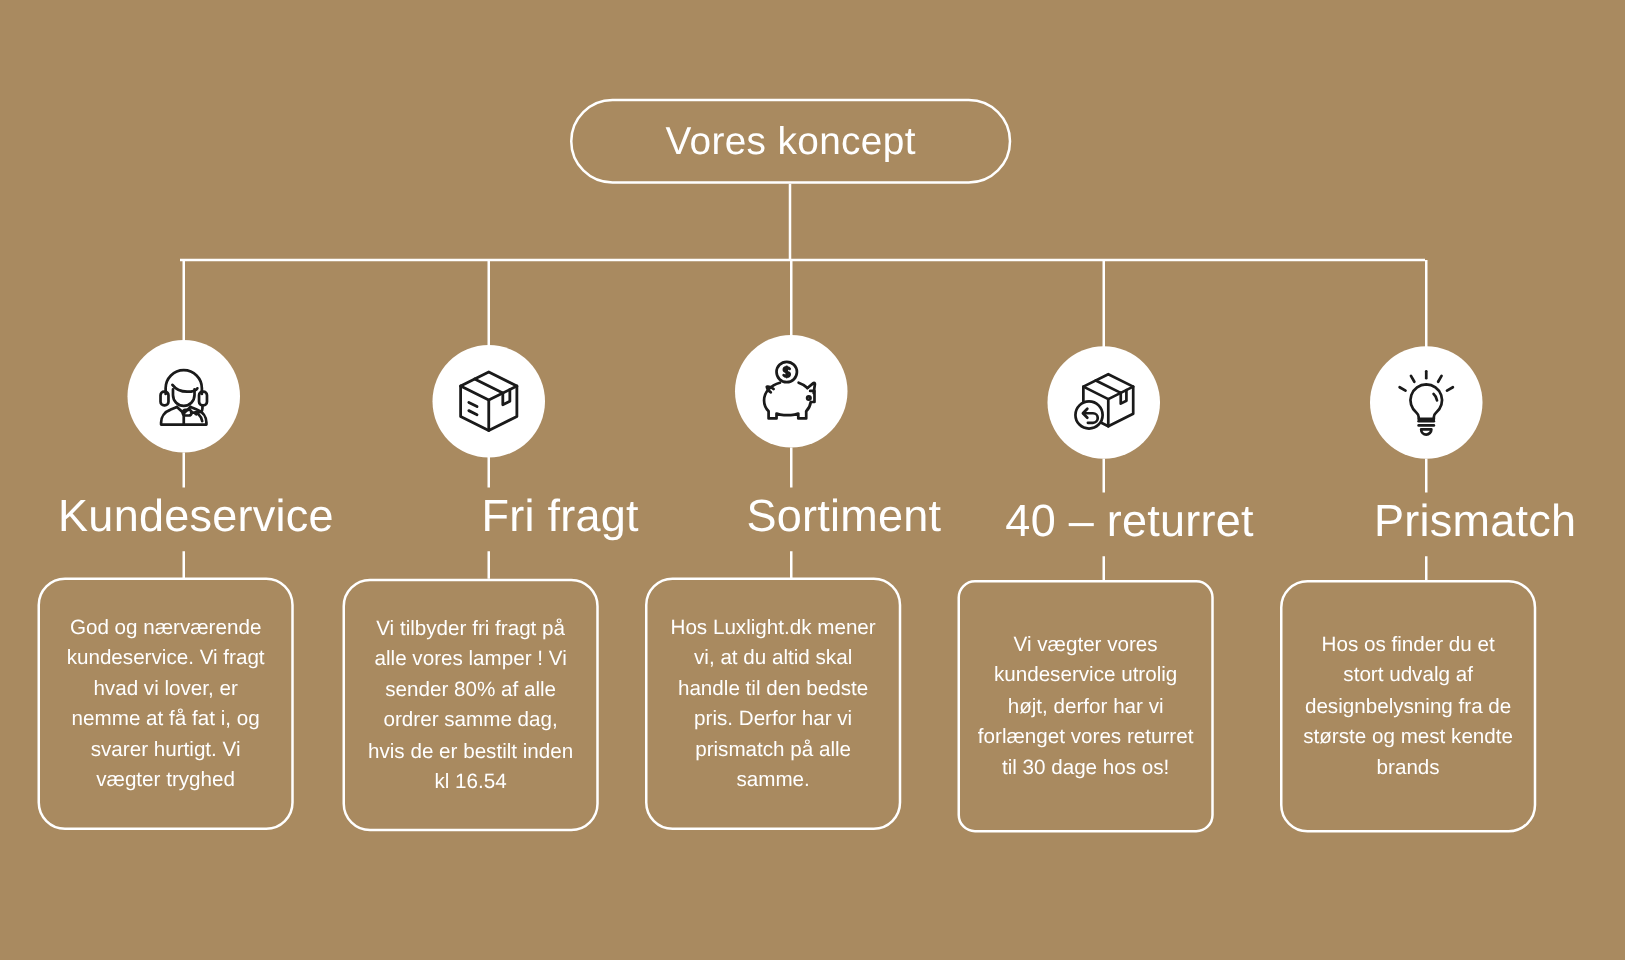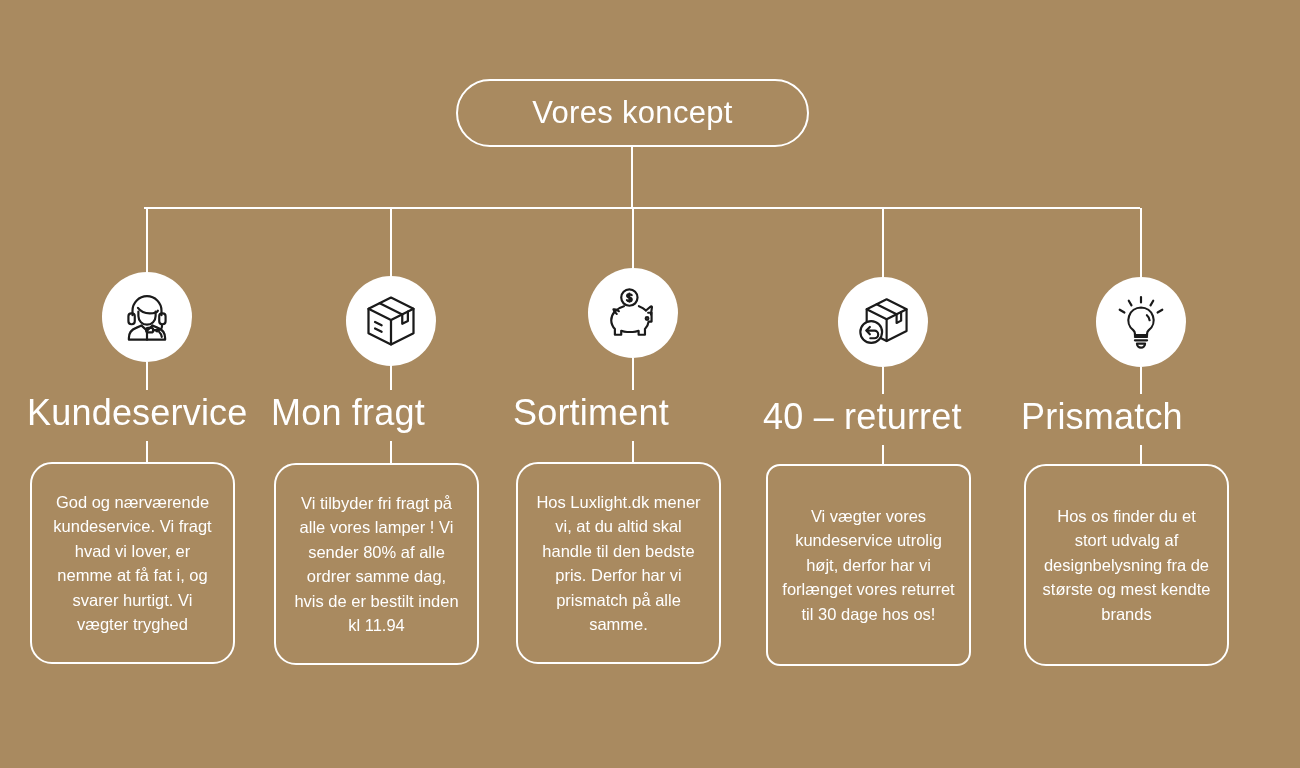--- a/index.html
+++ b/index.html
@@ -96,21 +96,21 @@
     width: 2px;
     height: 28px;
     background: #ffffff;
   }
 
   .heading {
     position: absolute;
     top: 392px;
     left: 0;
     width: 240px;
-    text-align: left;
+    text-align: right;
     color: #ffffff;
     font-size: 36px;
     font-weight: 300;
     letter-spacing: 0.2px;
     white-space: nowrap;
   }
 
   
   .stem-low {
     position: absolute;
@@ -214,24 +214,24 @@
         <path d="M32 7 8 19v26l24 12 24-12V19L32 7z"></path>
         <path d="M8 19l24 12 24-12"></path>
         <path d="M32 31v26"></path>
         <path d="M20 13l24 12"></path>
         <path d="M44 25v10l6-3V22"></path>
         <path d="M15 33l7 3.5"></path>
         <path d="M15 40l7 3.5"></path>
       </svg>
     </div>
     <div class="stem-mid"></div>
-    <div class="heading">Mon fragt</div>
-    <div class="stem-low"></div>
-    <div class="card">
-      <div class="card-text">Vi tilbyder fri fragt på alle vores lamper ! Vi sender 80% af alle ordrer samme dag, hvis de er bestilt inden kl 11.94</div>
+    <div class="heading">Fri fragt</div>
+    <div class="stem-low"></div>
+    <div class="card">
+      <div class="card-text">Vi tilbyder fri fragt på alle vores lamper ! Vi sender 80% af alle ordrer samme dag, hvis de er bestilt inden kl 16.54</div>
     </div>
   </div>
 
   <div class="column" id="col-2">
     <div class="drop"></div>
     <div class="icon-circle">
       <svg width="58" height="58" viewBox="0 0 64 64" fill="none" stroke="#1a1a1a" stroke-width="2.4" stroke-linecap="round" stroke-linejoin="round">
         <circle cx="28" cy="15" r="9"></circle>
         <path d="M28 10.5v9M30.6 12.2c-.6-.8-1.6-1.2-2.6-1.2-1.4 0-2.5.8-2.5 2s1.1 1.7 2.5 2 2.6.8 2.6 2-1.2 2-2.6 2c-1.1 0-2.1-.4-2.7-1.2"></path>
         <path d="M22 24.5c-8.2 2.1-14 8.3-14 15.6 0 3.7 1.5 7 4 9.6V56h7v-4.3c2 .8 4.2 1.3 6.5 1.3h6.2c2.3 0 4.5-.5 6.5-1.3V56h7v-6.3c2.2-2.2 3.6-5 4-8.2h3.3v-9.8h-3.8"></path>

